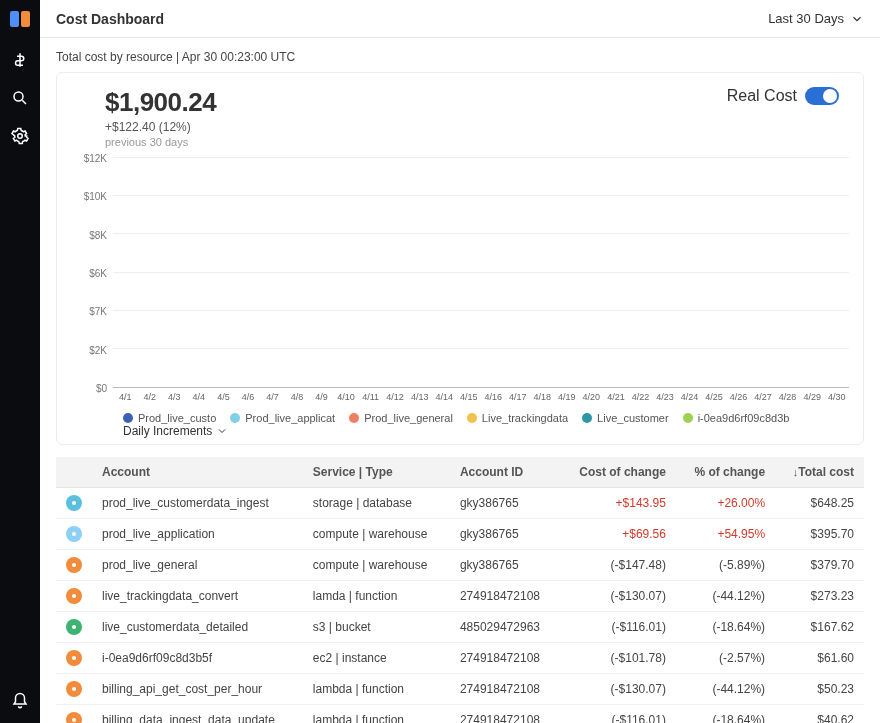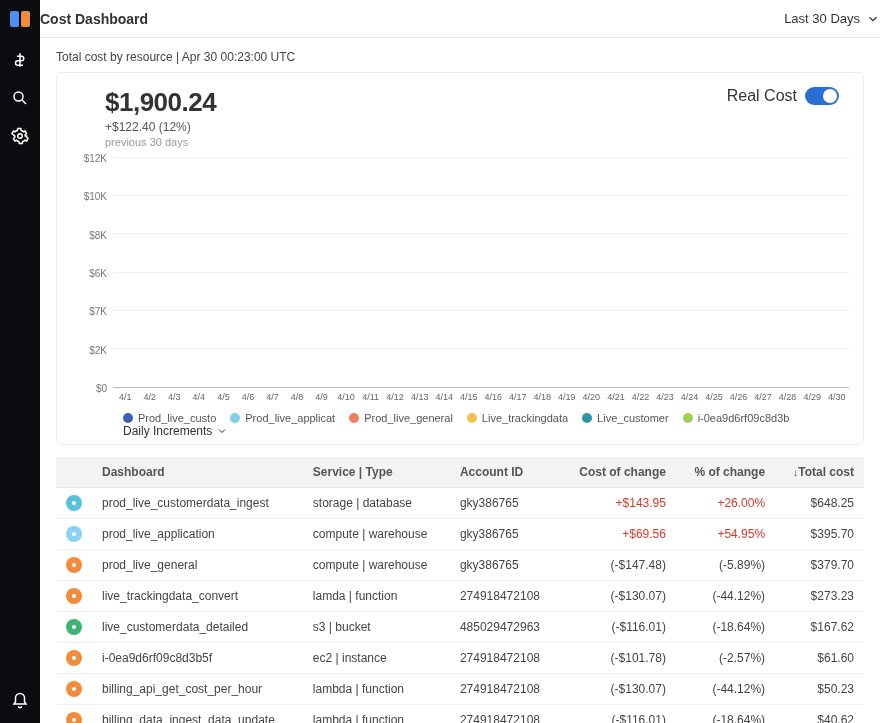--- a/index.html
+++ b/index.html
@@ -2,21 +2,21 @@
 <html><head>
 <meta charset="utf-8">
 <style>
   * { box-sizing: border-box; margin: 0; padding: 0; }
   body { font-family: -apple-system, BlinkMacSystemFont, "Segoe UI", Helvetica, Arial, sans-serif; font-size: 13px; color: #333; background: #fff; width: 880px; height: 723px; overflow: hidden; display: flex; }
   .sidebar { width: 40px; background: #0b0c10; display: flex; flex-direction: column; align-items: center; padding-top: 6px; gap: 18px; }
   .logo { width: 26px; height: 26px; display:flex; align-items:center; justify-content:center; }
   .side-icon { width: 20px; height: 20px; display:flex; align-items:center; justify-content:center; color:#fff; cursor:pointer; }
   .side-spacer { flex: 1; }
   .main { flex: 1; display: flex; flex-direction: column; overflow: hidden; }
-  .topbar { height: 38px; border-bottom: 1px solid #e6e6e6; display:flex; align-items:center; padding: 0 0; }
+  .topbar { height: 38px; border-bottom: 1px solid #e6e6e6; display:flex; align-items:center; padding: 0 16px; }
   .title { font-weight: 600; font-size: 14px; }
   .topbar-spacer { flex:1; }
   .range { display:flex; align-items:center; gap:6px; cursor:pointer; }
   .content { flex:1; padding: 12px 16px 0 16px; overflow:auto; }
   .subhead { font-size: 12px; color:#444; margin-bottom:8px; }
   .card { background:#fff; border:1px solid #ececec; border-radius:6px; padding: 14px 14px 6px 14px; }
   .card-head { display:flex; align-items:flex-start; padding: 0 10px 4px 34px; }
   .total { font-size: 26px; font-weight: 600; letter-spacing: -0.5px; }
   .delta { font-size: 12px; color:#555; margin-top:2px; }
   .prev { font-size: 11px; color:#999; margin-top:2px; }
@@ -444,21 +444,21 @@
               <path d="M6 9l6 6 6-6"></path>
             </svg>
         </div>
       </div>
     </div>
 
     <table>
       <thead>
         <tr>
           <th style="width:28px"></th>
-          <th>Dashboard</th>
+          <th>Account</th>
           <th>Service | Type</th>
           <th>Account ID</th>
           <th class="right">Cost of change</th>
           <th class="right">% of change</th>
           <th class="right"><span class="sort-arrow">↓</span><span>Total cost</span></th>
         </tr>
       </thead>
       <tbody id="tbody">
           <tr>
             <td>

